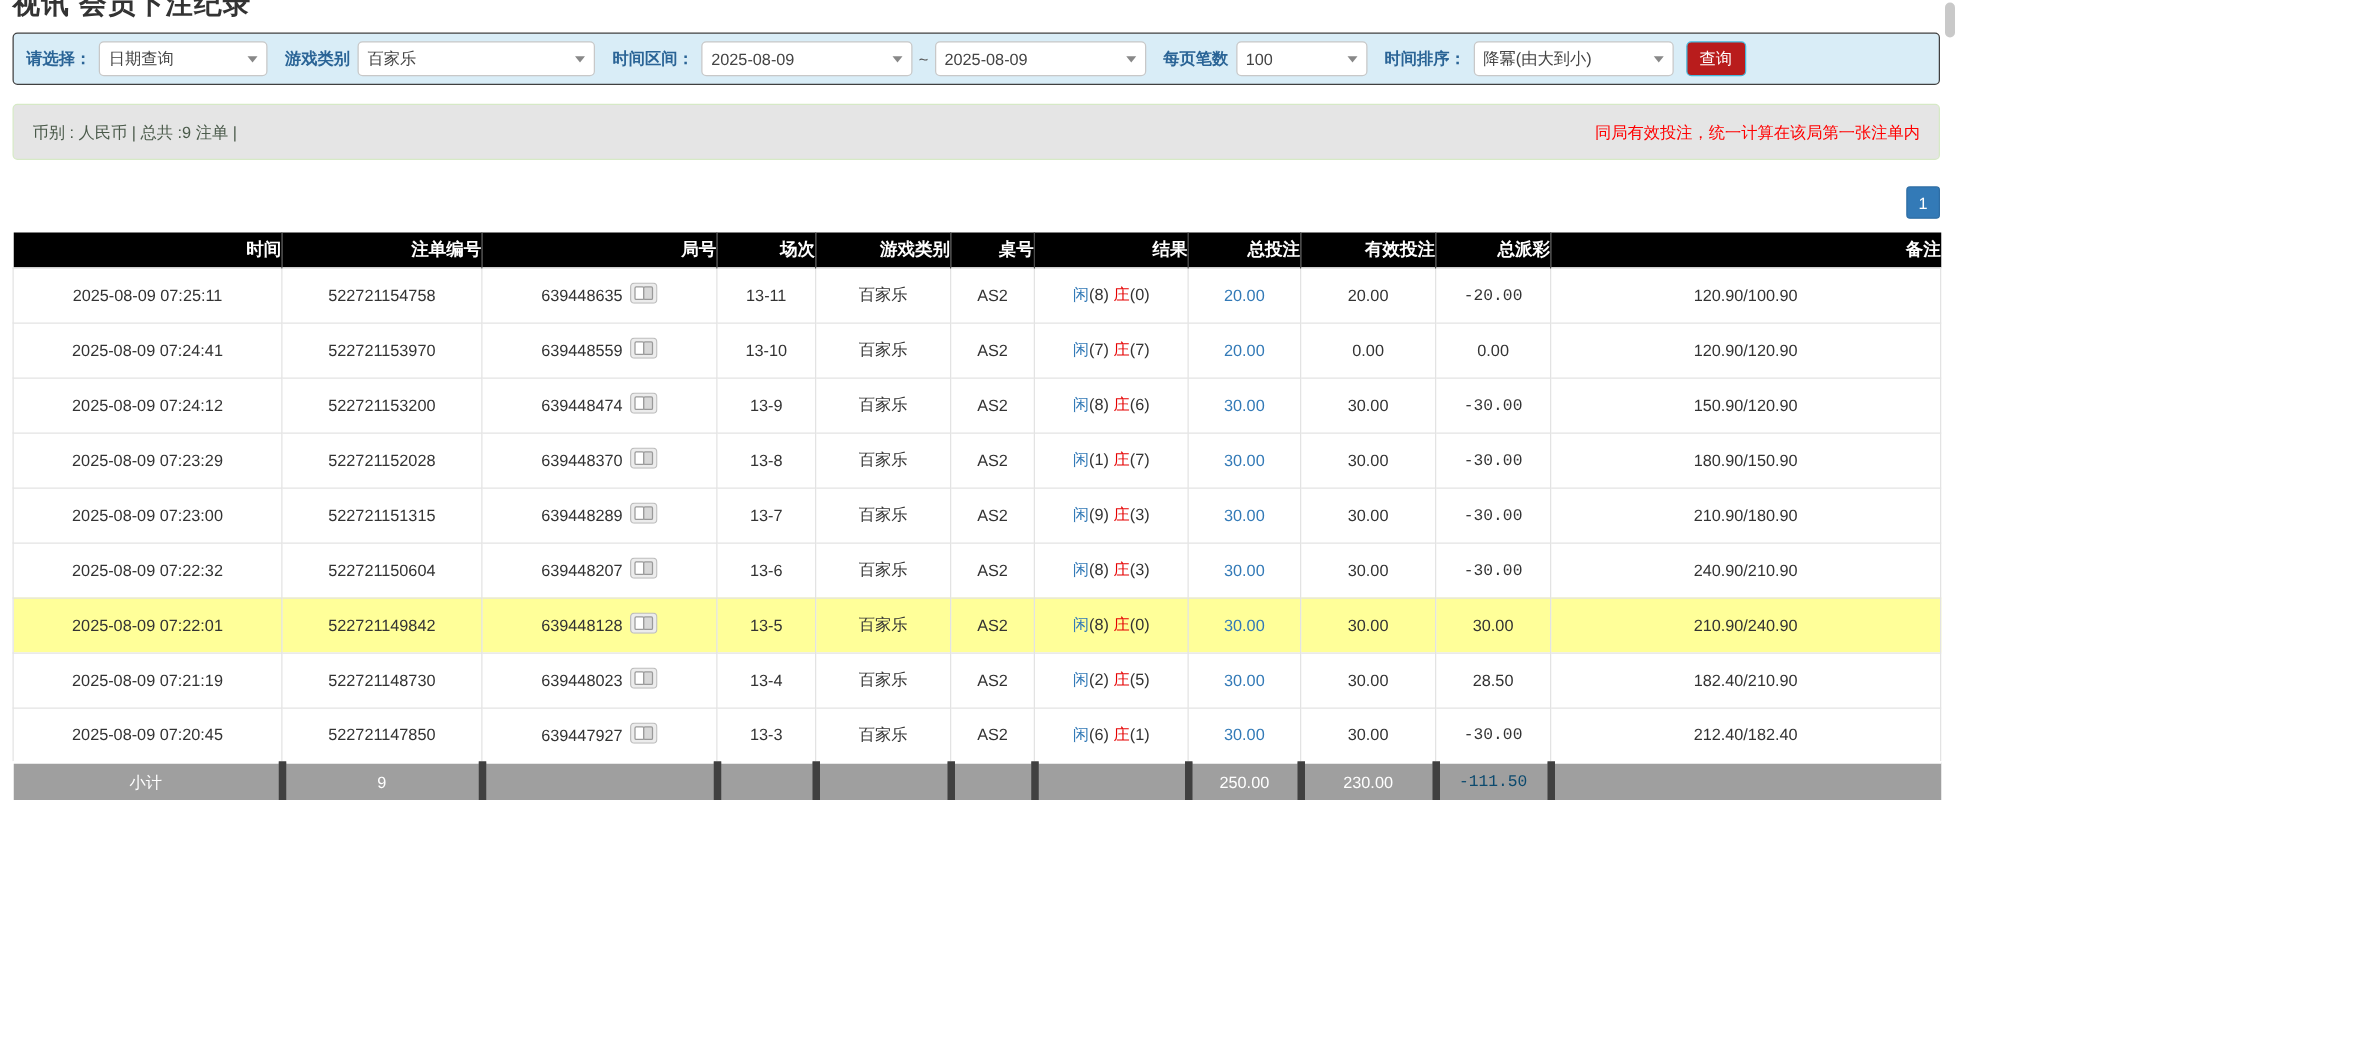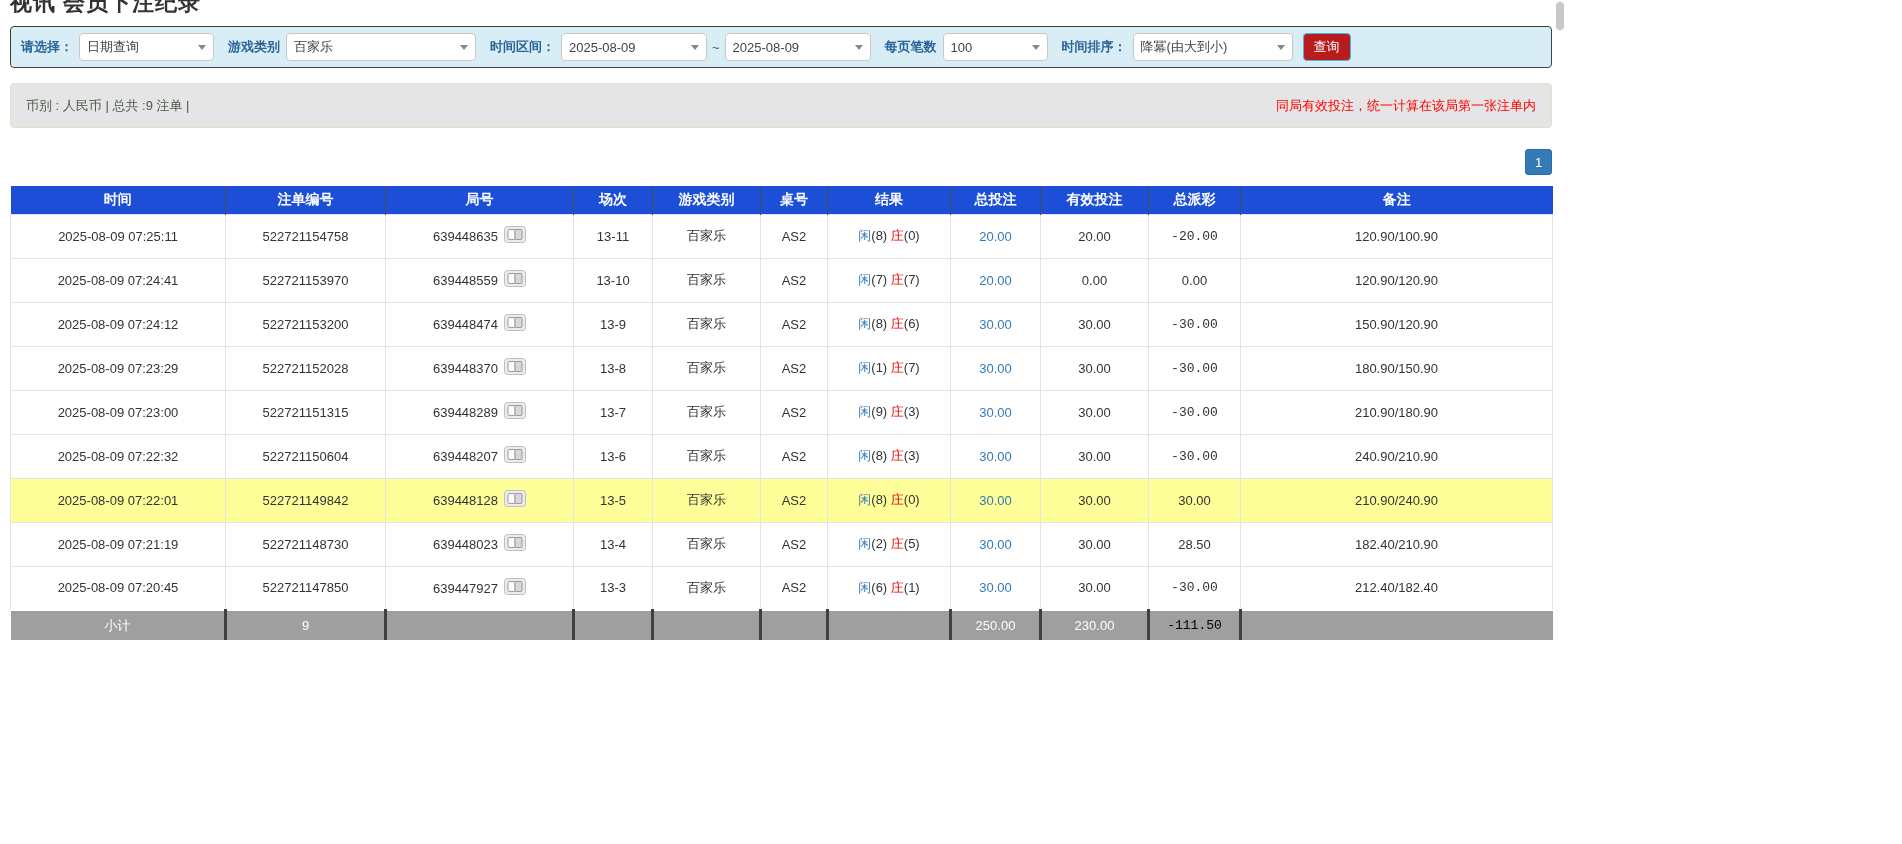--- a/index.html
+++ b/index.html
@@ -13,55 +13,55 @@
   
   .filter-bar { margin-top: 8px; height: 42px; width: 1542px; background: #d9edf7;
     border: 1px solid #404040; border-radius: 4px; display: flex; align-items: center; padding: 0 10px; }
   .flabel { font-size: 13px; font-weight: bold; color: #2a6496; margin: 0 6px 0 14px; white-space: nowrap; }
   .flabel.first { margin-left: 0; }
   .combo { height: 28px; background: #fff; border: 1px solid #c8c8c8; border-radius: 4px;
     display: flex; align-items: center; justify-content: space-between; padding: 0 7px; cursor: pointer; gap: 40px; }
   .combo-val { font-size: 13px; color: #444; white-space: nowrap; overflow: hidden; }
   .caret { width: 0; height: 0; border-left: 4px solid transparent; border-right: 4px solid transparent;
     border-top: 5px solid #888; margin-left: 8px; flex: none; }
-  .w135 { width: 135px; } .w190 { width: 190px; } .w158 { width: 146px; } .w105 { width: 105px; } .w160 { width: 160px; }
+  .w135 { width: 135px; } .w190 { width: 190px; } .w158 { width: 169px; } .w105 { width: 105px; } .w160 { width: 160px; }
   .tilde { font-size: 13px; color: #555; margin: 0 5px; }
   .query-btn { margin-left: 10px; height: 28px; min-width: 46px; padding: 0 10px; background: #b91c1c;
     border: 1px solid #46b8da; border-radius: 4px; color: #fff; font-size: 13px; cursor: pointer; }
 
   
   .summary-bar { margin-top: 15px; width: 1542px; height: 45px; background: #e5e5e5;
     border: 1px solid #d6e9c6; border-radius: 4px; display: flex; align-items: center;
     justify-content: space-between; padding: 0 15px; }
   .summary-left { font-size: 13px; color: #4a5a4a; }
   .summary-right { font-size: 13px; color: #f00; }
 
   
   .pagination { margin-top: 21px; width: 1542px; display: flex; justify-content: flex-end; }
   .page-btn { width: 27px; height: 26px; background: #337ab7; border: 1px solid #2e6da4; border-radius: 3px;
     color: #fff; font-size: 13px; cursor: pointer; }
 
   
   table.records { margin-top: 11px; width: 1542px; border-collapse: collapse; table-layout: fixed; }
-  .records th { background: #1d4ed8; color: #fff; font-size: 14px; font-weight: bold; height: 28px;
-    text-align: center; border-right: 1px solid #4a4a4a; }
+  .records th { background: #000000; color: #fff; font-size: 14px; font-weight: bold; height: 28px;
+    text-align: right; border-right: 1px solid #4a4a4a; }
   .records th:last-child { border-right: none; }
   .records tbody td { height: 44px; font-size: 13px; color: #333; text-align: center;
     background: #fff; border: 1px solid #e3e3e3; }
   .records tbody tr.hl td { background: #ffff99; }
   .round-no { vertical-align: middle; }
   .round-icon { display: inline-block; vertical-align: middle; margin-left: 6px; cursor: pointer; }
   .player { color: #337ab7; }
   .banker { color: #e60000; }
   .bet-link { color: #337ab7; text-decoration: none; cursor: pointer; }
   .neg { color: #f00; font-family: Liberation Mono, monospace; }
   .records tfoot td { height: 30px; background: #9f9f9f; color: #fff; font-size: 13px; text-align: center;
-    border-right: 3px solid #404040; border-top: 2px solid #fff; }
+    border-right: 6px solid #404040; border-top: 2px solid #fff; }
   .records tfoot td:last-child { border-right: none; }
-  .records tfoot td.neg { color: #000000; }
+  .records tfoot td.neg { color: #0c4a6e; }
 
   
   .scroll-thumb { position: absolute; left: 1556px; top: 2px; width: 8px; height: 28px;
     background: #c9c9c9; border-radius: 4px; }
 </style>
 </head>
 <body>
 
 <div class="content">
 

